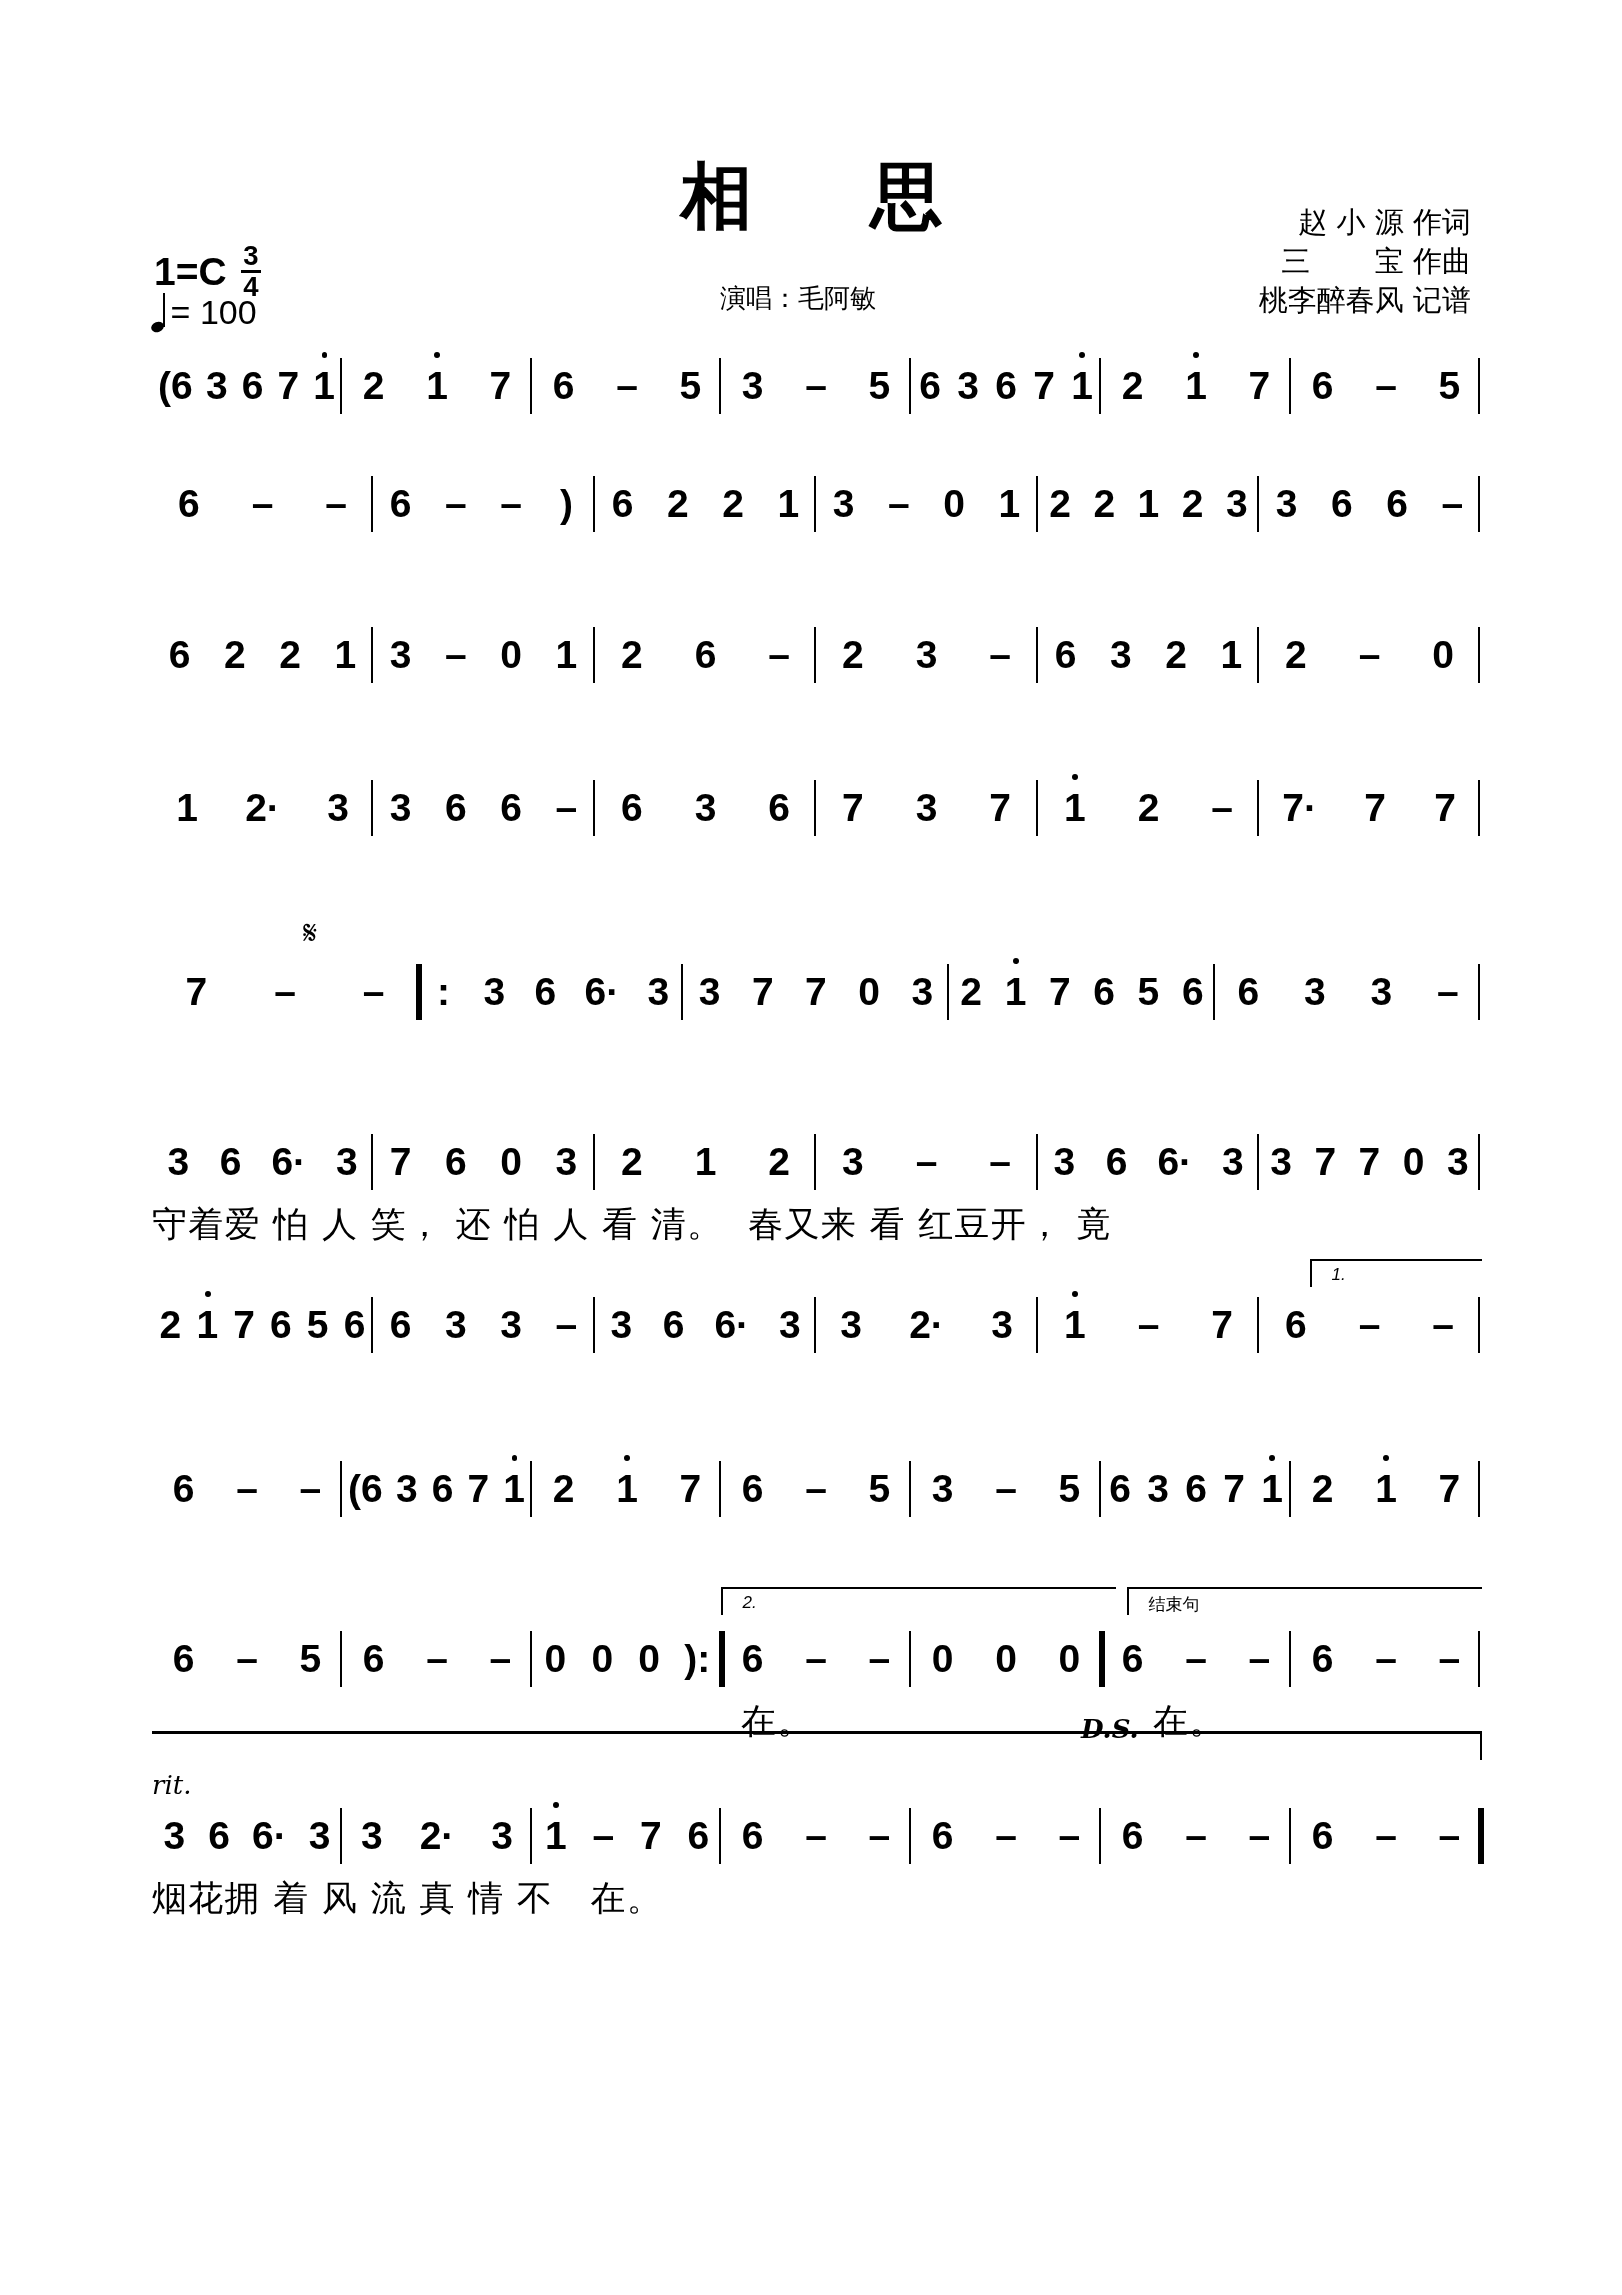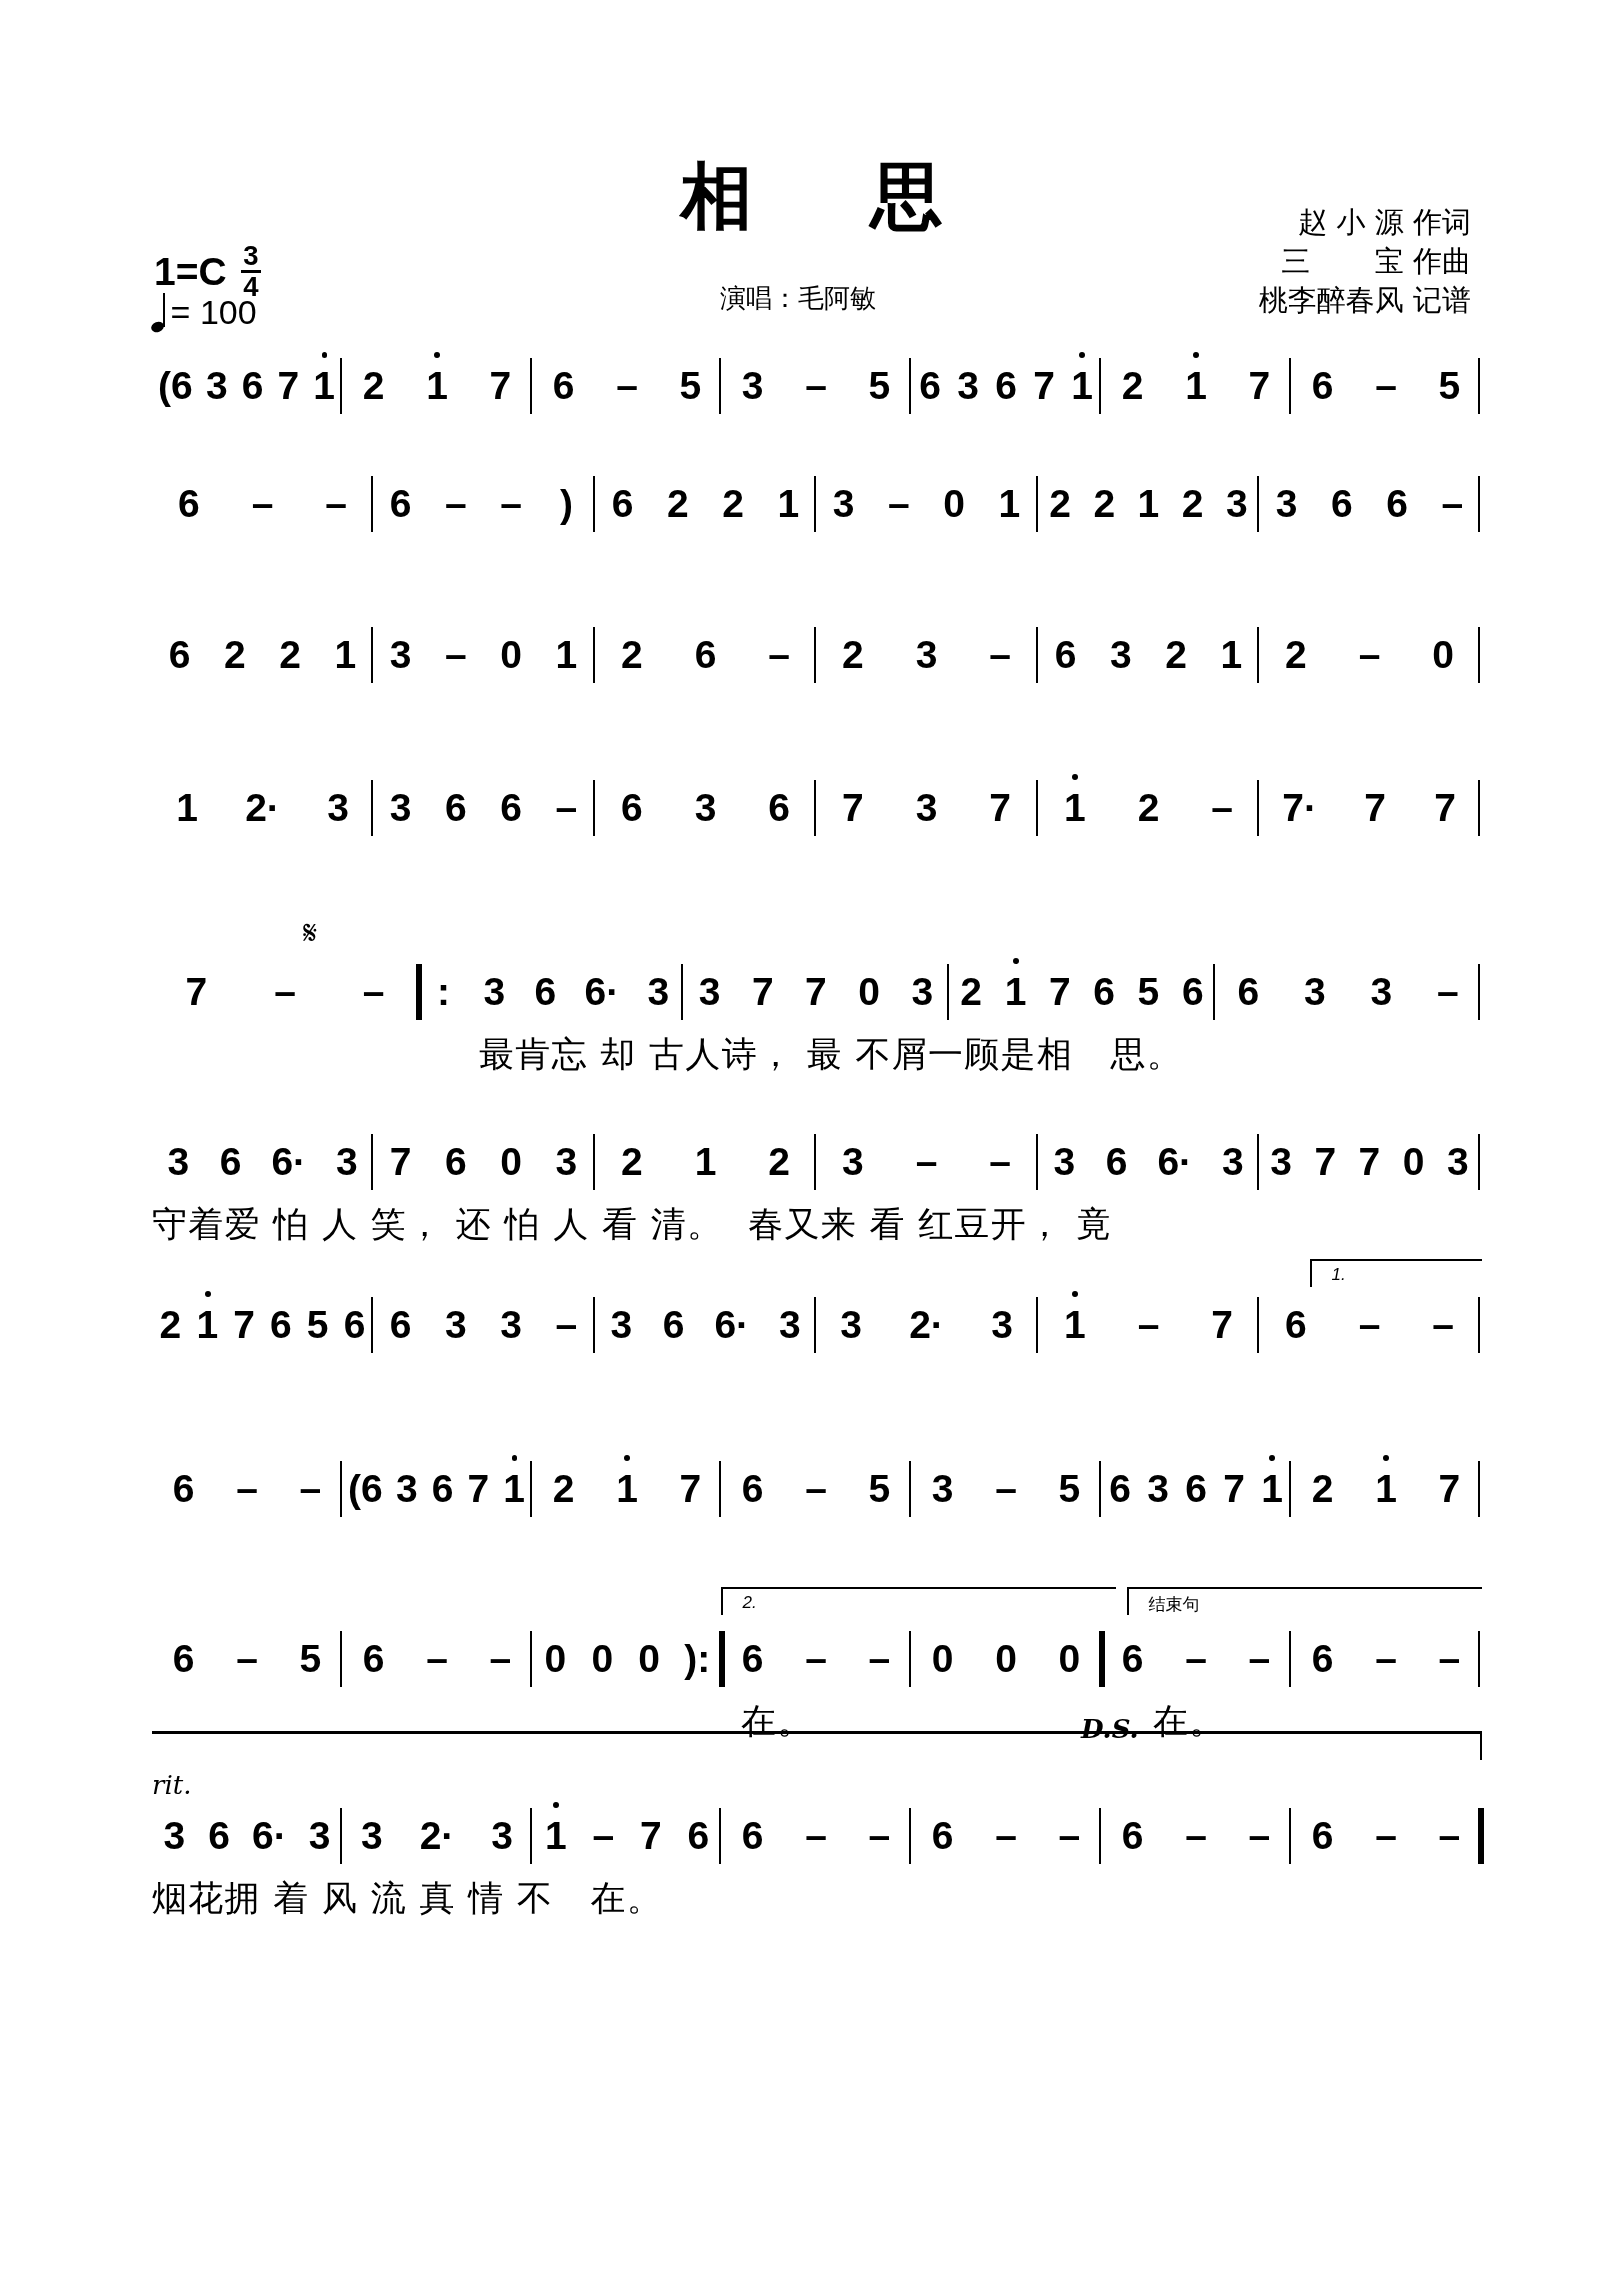--- a/index.html
+++ b/index.html
@@ -271,21 +271,20 @@
         </div>
         <div class="bl" style="left: 1061px;"></div>
         <div class="m" style="left: 1063px; width: 266px;">
           <span class="n">6</span>
           <span class="n">3</span>
           <span class="n">3</span>
           <span class="n">–</span>
         </div>
         <div class="bl" style="left: 1326px;"></div>
       </div>
-      <div class="lyr" style="top: 72px; left: 327px;">最肯忘 却 古人诗， 最 不屑一顾是相   思。</div>
       <div class="segno" style="top: -46px; left: 151px;">𝄋</div>
     </div>
     <div class="row" style="top: 1129px;">
       <div class="staff">
         <div class="m" style="left: 0px; width: 221px;">
           <span class="n">3</span>
           <span class="n">6</span>
           <span class="n">6·</span>
           <span class="n">3</span>
         </div>

